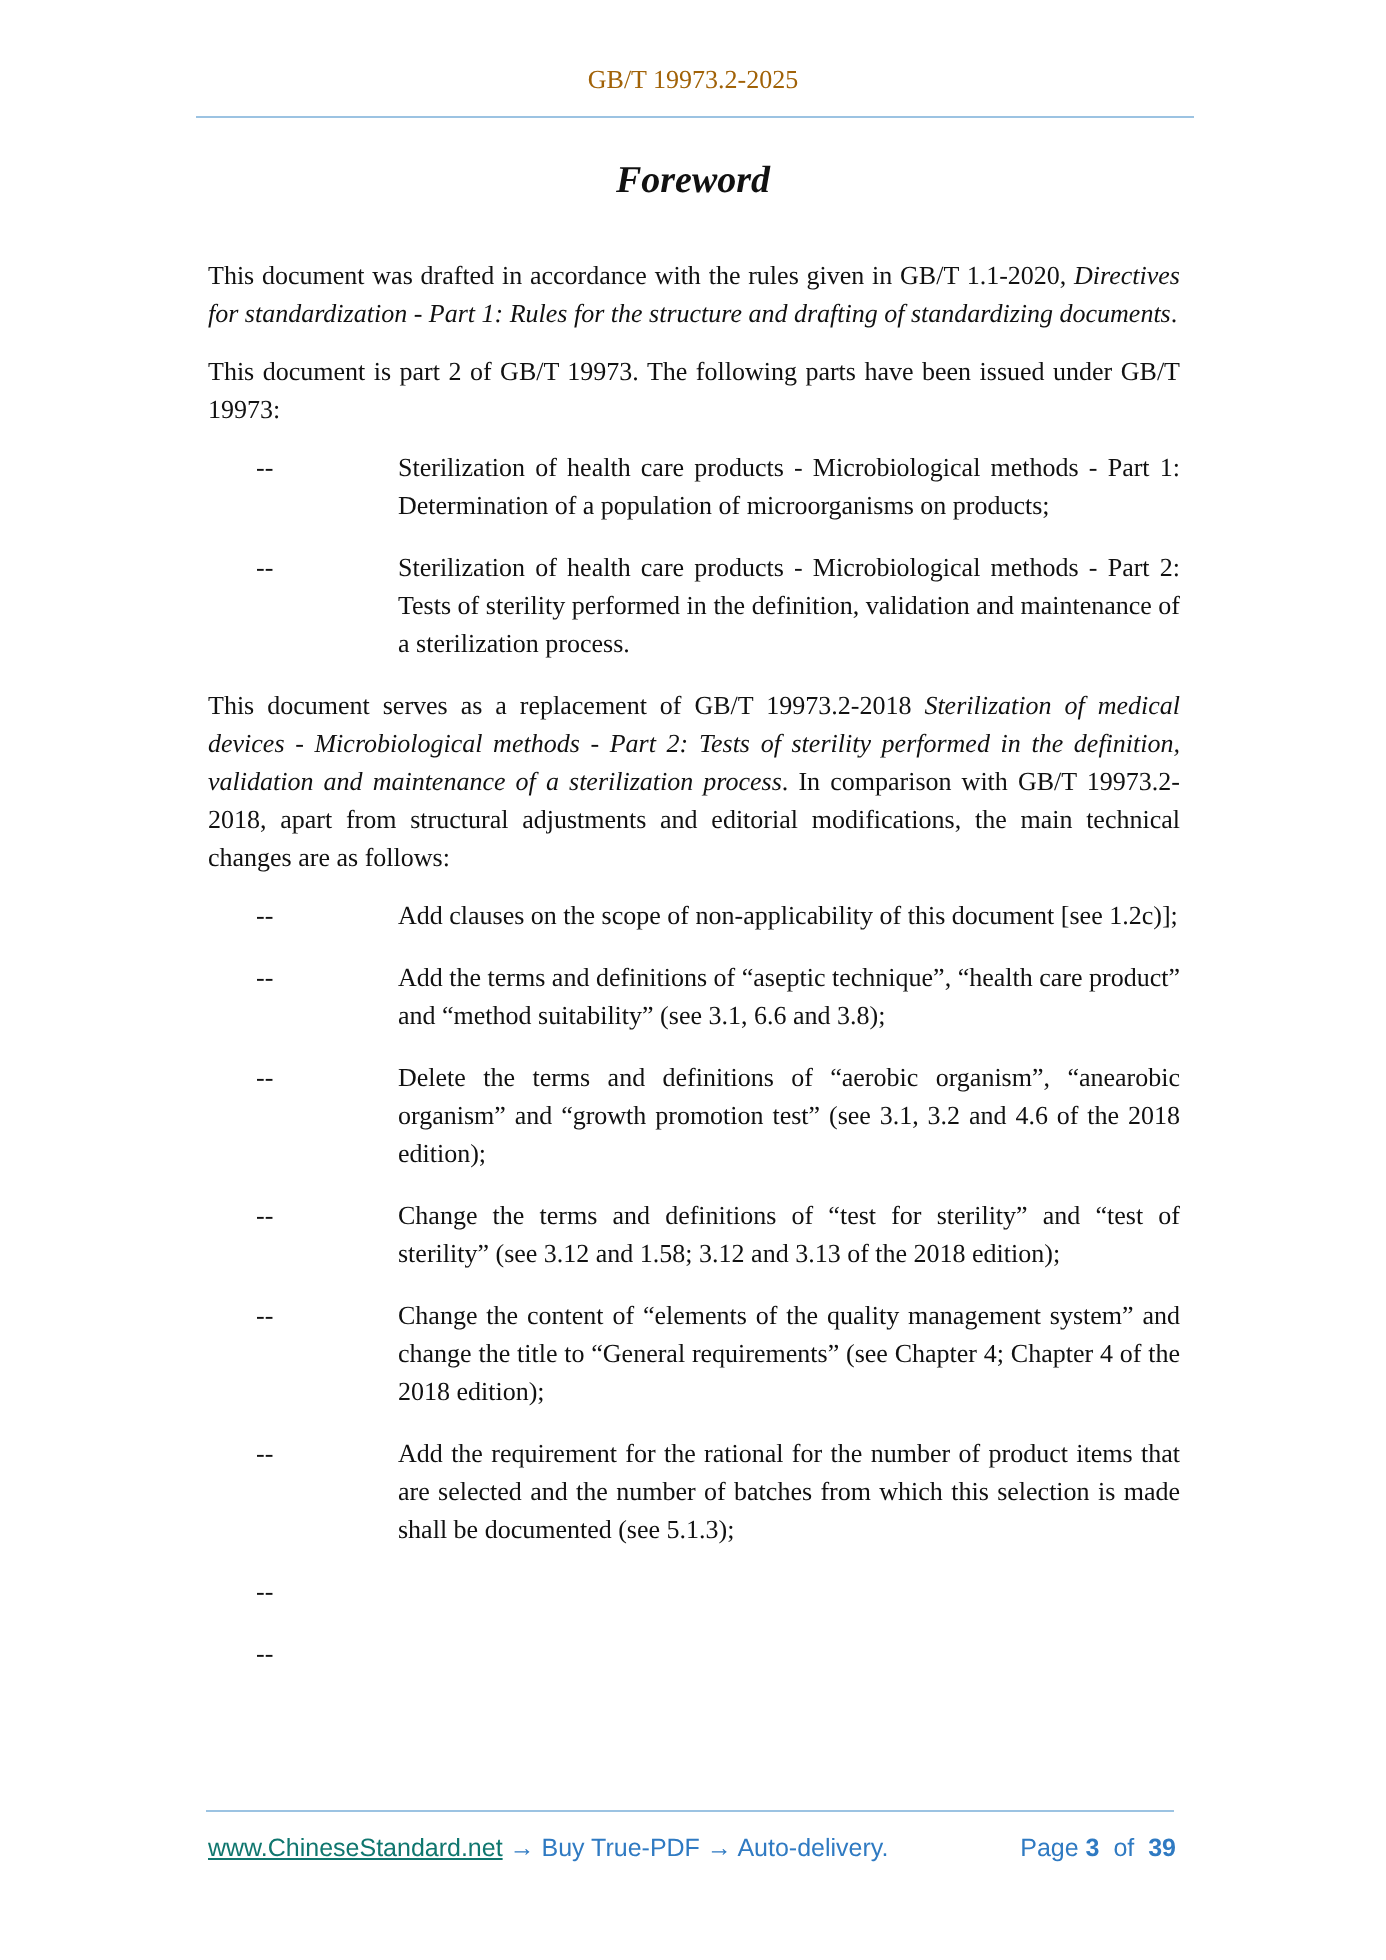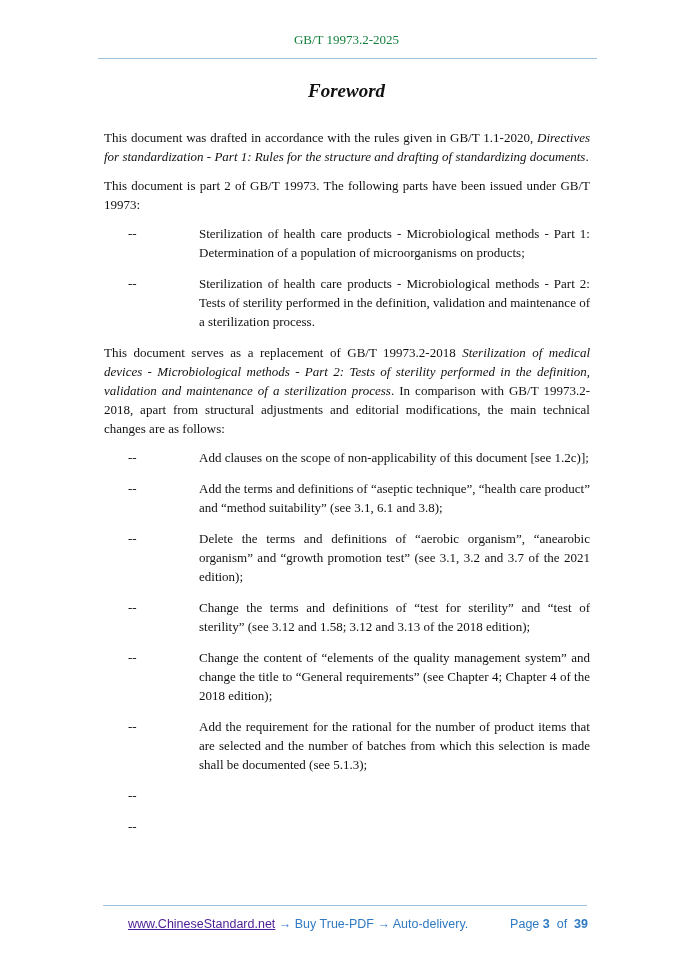--- a/index.html
+++ b/index.html
@@ -1,27 +1,27 @@
 <!DOCTYPE html>
 <html><head>
 <meta charset="utf-8">
 <style>
   html, body { margin: 0; padding: 0; background: #ffffff; }
   body { width: 693px; height: 980px; position: relative; overflow: hidden; font-family: "Liberation Serif", serif; color: #111; }
-  .header { position: absolute; top: 32px; left: 0; width: 693px; text-align: center; font-size: 13px; color: #15803d; }
+  .header { position: absolute; top: 32px; left: 0; width: 693px; text-align: center; font-size: 13px; color: #a16207; }
   .header-rule { position: absolute; top: 58px; left: 98px; width: 499px; height: 1px; background: #9cc3e2; }
   .title { position: absolute; top: 80px; left: 0; width: 693px; text-align: center; font-size: 19px; font-weight: bold; font-style: italic; }
   .body { position: absolute; top: 128px; left: 104px; width: 486px; font-size: 13px; line-height: 19px; }
   .para { text-align: justify; margin: 0 0 10px 0; }
   .item { display: flex; margin: 0 0 12px 0; }
   .dash { width: 53px; flex: 0 0 53px; padding-left: 24px; box-sizing: border-box; }
   .item-text { flex: 1; text-align: justify; margin-left: 42px; }
   .footer-rule { position: absolute; top: 905px; left: 103px; width: 484px; height: 1px; background: #9cc3e2; }
   .footer { position: absolute; top: 917px; left: 104px; width: 484px; font-family: "Liberation Sans", sans-serif; font-size: 12.5px; color: #2f7ac2; display: flex; justify-content: space-between; }
-  .footer a { color: #4c1d95; text-decoration: underline; margin-left: 24px; }
+  .footer a { color: #0f766e; text-decoration: underline; }
   .pg b { font-weight: bold; }
 </style>
 </head>
 <body>
 
 <div class="header">GB/T 19973.2-2025</div>
 <div class="header-rule"></div>
 
 <div class="title">Foreword</div>
 
@@ -43,25 +43,25 @@
 
   <p class="para"><span>This document serves as a replacement of GB/T 19973.2-2018 </span><i>Sterilization of medical devices - Microbiological methods - Part 2: Tests of sterility performed in the definition, validation and maintenance of a sterilization process</i><span>. In comparison with GB/T 19973.2-2018, apart from structural adjustments and editorial modifications, the main technical changes are as follows:</span></p>
 
   <div>
     <div class="item">
         <span class="dash">--</span>
         <span class="item-text">Add clauses on the scope of non-applicability of this document [see 1.2c)];</span>
       </div>
     <div class="item">
         <span class="dash">--</span>
-        <span class="item-text">Add the terms and definitions of “aseptic technique”, “health care product” and “method suitability” (see 3.1, 6.1 and 3.8);</span>
+        <span class="item-text">Add the terms and definitions of “aseptic technique”, “health care product” and “method suitability” (see 3.1, 6.6 and 3.8);</span>
       </div>
     <div class="item">
         <span class="dash">--</span>
-        <span class="item-text">Delete the terms and definitions of “aerobic organism”, “anearobic organism” and “growth promotion test” (see 3.1, 3.2 and 3.7 of the 2021 edition);</span>
+        <span class="item-text">Delete the terms and definitions of “aerobic organism”, “anearobic organism” and “growth promotion test” (see 3.1, 3.2 and 4.6 of the 2018 edition);</span>
       </div>
     <div class="item">
         <span class="dash">--</span>
         <span class="item-text">Change the terms and definitions of “test for sterility” and “test of sterility” (see 3.12 and 1.58; 3.12 and 3.13 of the 2018 edition);</span>
       </div>
     <div class="item">
         <span class="dash">--</span>
         <span class="item-text">Change the content of “elements of the quality management system” and change the title to “General requirements” (see Chapter 4; Chapter 4 of the 2018 edition);</span>
       </div>
     <div class="item">

